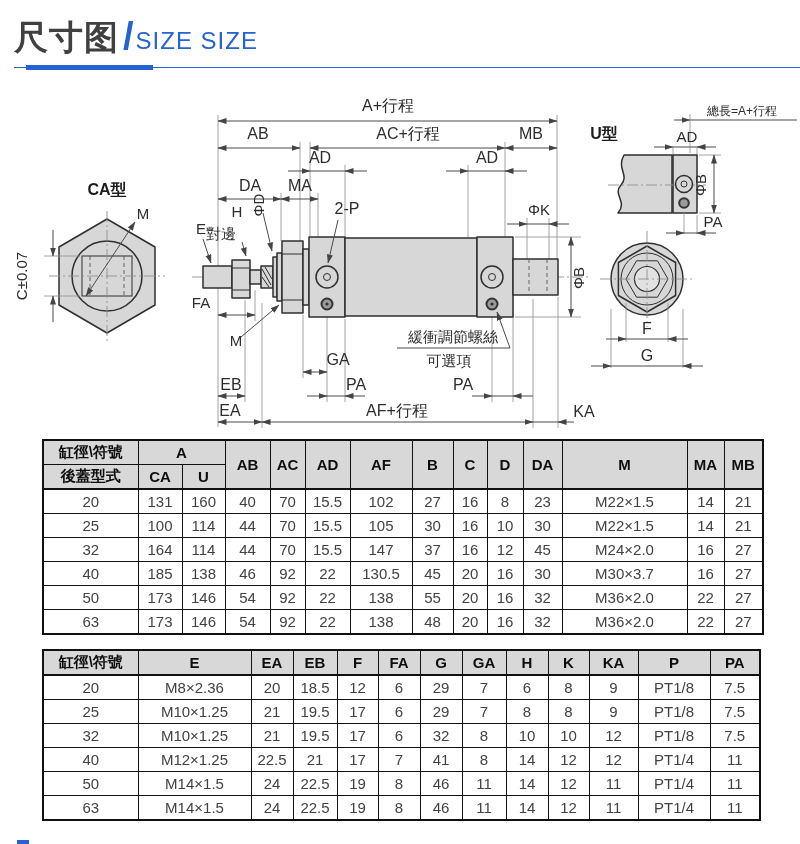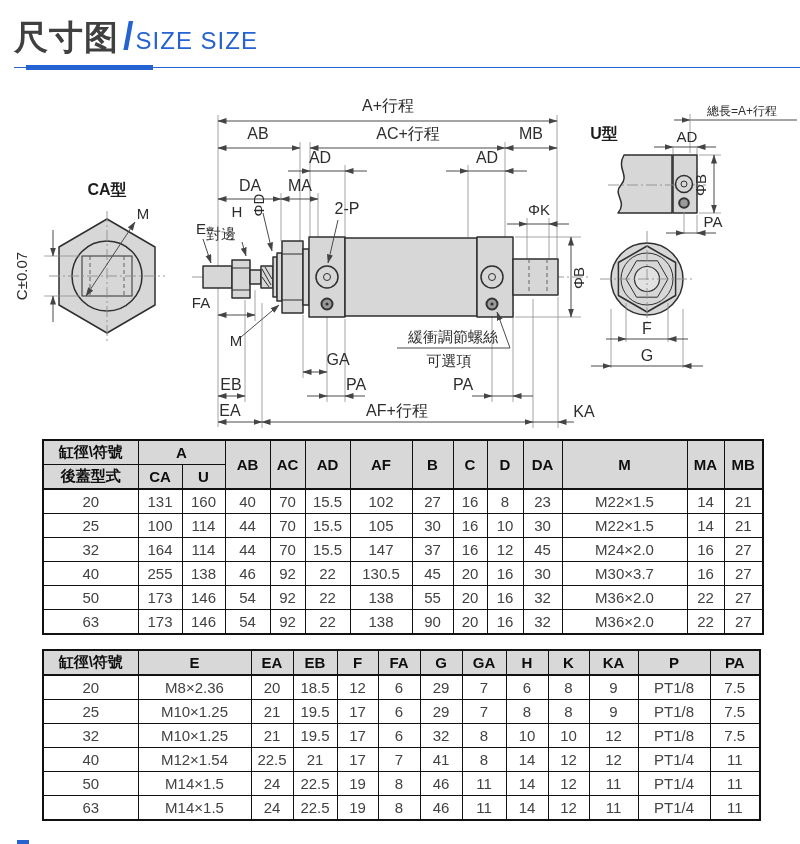--- a/index.html
+++ b/index.html
@@ -341,21 +341,21 @@
           <td>37</td>
           <td>16</td>
           <td>12</td>
           <td>45</td>
           <td>M24×2.0</td>
           <td>16</td>
           <td>27</td>
         </tr>
         <tr>
           <td>40</td>
-          <td>255</td>
+          <td>185</td>
           <td>138</td>
           <td>46</td>
           <td>92</td>
           <td>22</td>
           <td>130.5</td>
           <td>45</td>
           <td>20</td>
           <td>16</td>
           <td>30</td>
           <td>M30×3.7</td>
@@ -379,21 +379,21 @@
           <td>27</td>
         </tr>
         <tr>
           <td>63</td>
           <td>173</td>
           <td>146</td>
           <td>54</td>
           <td>92</td>
           <td>22</td>
           <td>138</td>
-          <td>90</td>
+          <td>48</td>
           <td>20</td>
           <td>16</td>
           <td>32</td>
           <td>M36×2.0</td>
           <td>22</td>
           <td>27</td>
         </tr>
       </tbody>
   </table>
 
@@ -471,21 +471,21 @@
           <td>32</td>
           <td>8</td>
           <td>10</td>
           <td>10</td>
           <td>12</td>
           <td>PT1/8</td>
           <td>7.5</td>
         </tr>
         <tr>
           <td>40</td>
-          <td>M12×1.54</td>
+          <td>M12×1.25</td>
           <td>22.5</td>
           <td>21</td>
           <td>17</td>
           <td>7</td>
           <td>41</td>
           <td>8</td>
           <td>14</td>
           <td>12</td>
           <td>12</td>
           <td>PT1/4</td>

